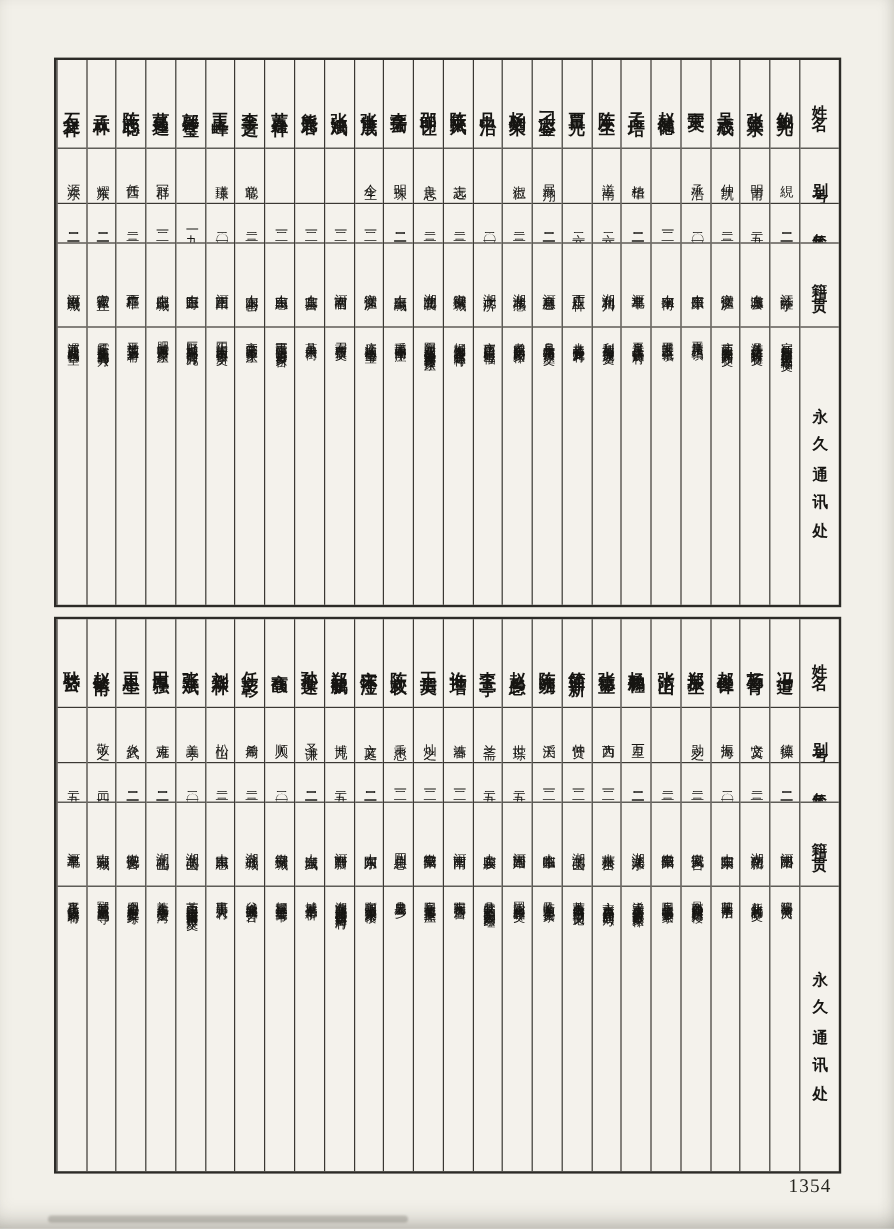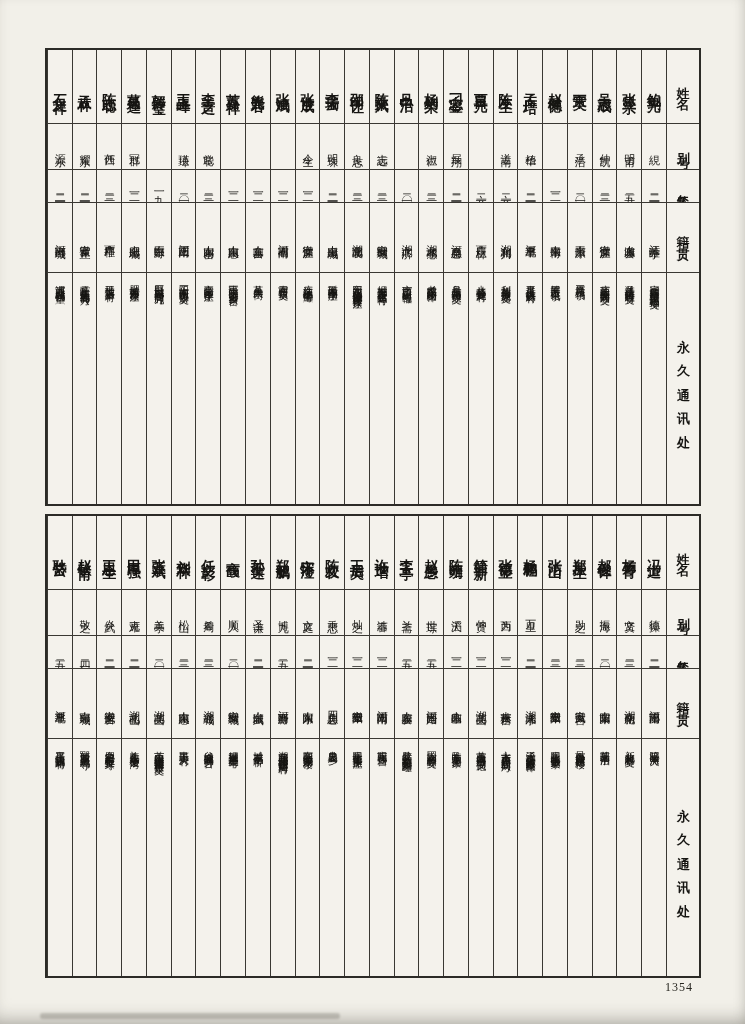--- a/index.html
+++ b/index.html
@@ -57,21 +57,21 @@
   .header-col .cell .v{font-weight:bold;font-size:13px;}
   .header-col .cell-name .v{letter-spacing:10px;}
   .header-col .cell-alias .v{letter-spacing:5px;line-height:14px;}
   .header-col .cell-age .v{letter-spacing:2px;line-height:12px;font-size:12px;}
   .header-col .cell-native .v{letter-spacing:12px;}
   .header-col .cell-addr{align-items:center;padding-top:0;}
   .header-col .cell-addr .v{letter-spacing:24px;font-size:13px;}
   .page-number{
     position:absolute;top:980px;right:52px;
     font-family:"Liberation Serif",serif;
-    font-size:12px;color:#26251f;letter-spacing:1px;
+    font-size:16px;color:#26251f;letter-spacing:1px;
   }
   .smudge{
     position:absolute;left:40px;top:1013px;width:300px;height:6px;
     background:rgba(70,68,60,.25);border-radius:3px;filter:blur(1px);
   }
 </style>
 </head>
 <body>
 
 <div class="page">

